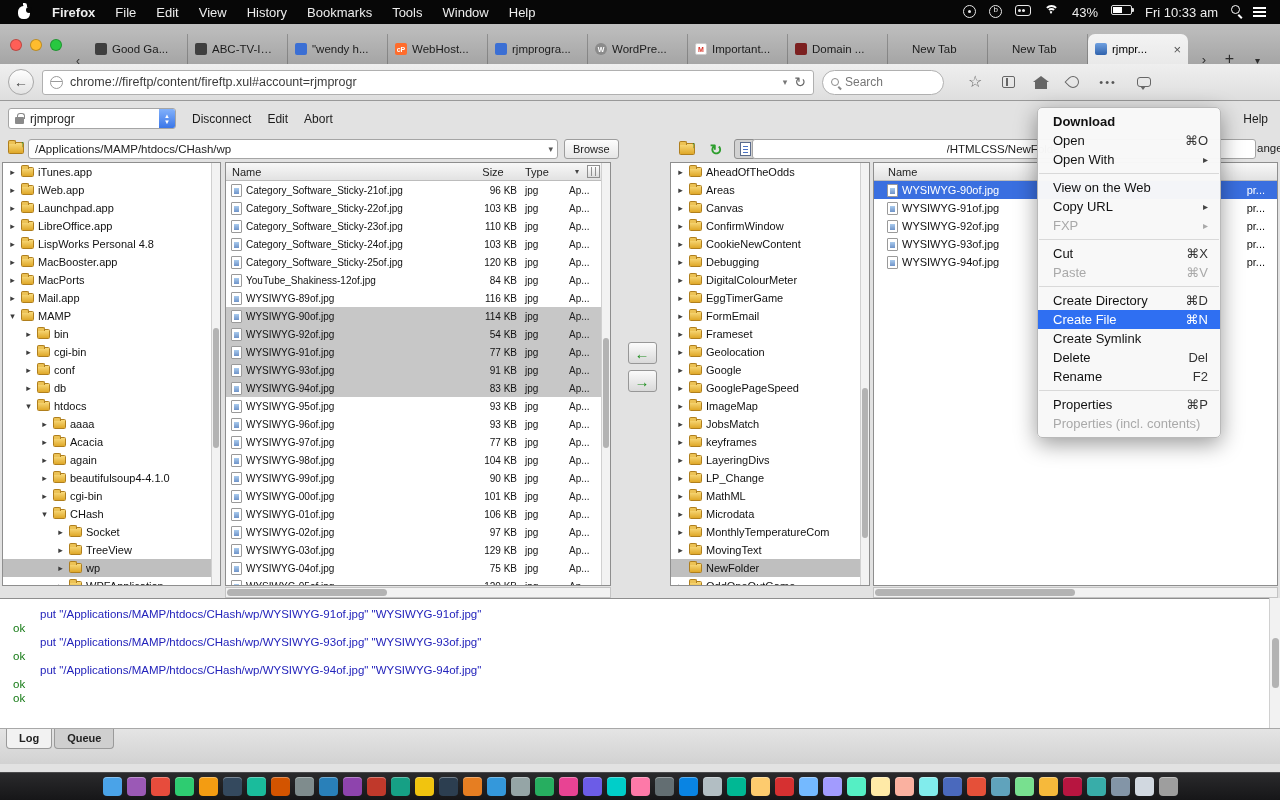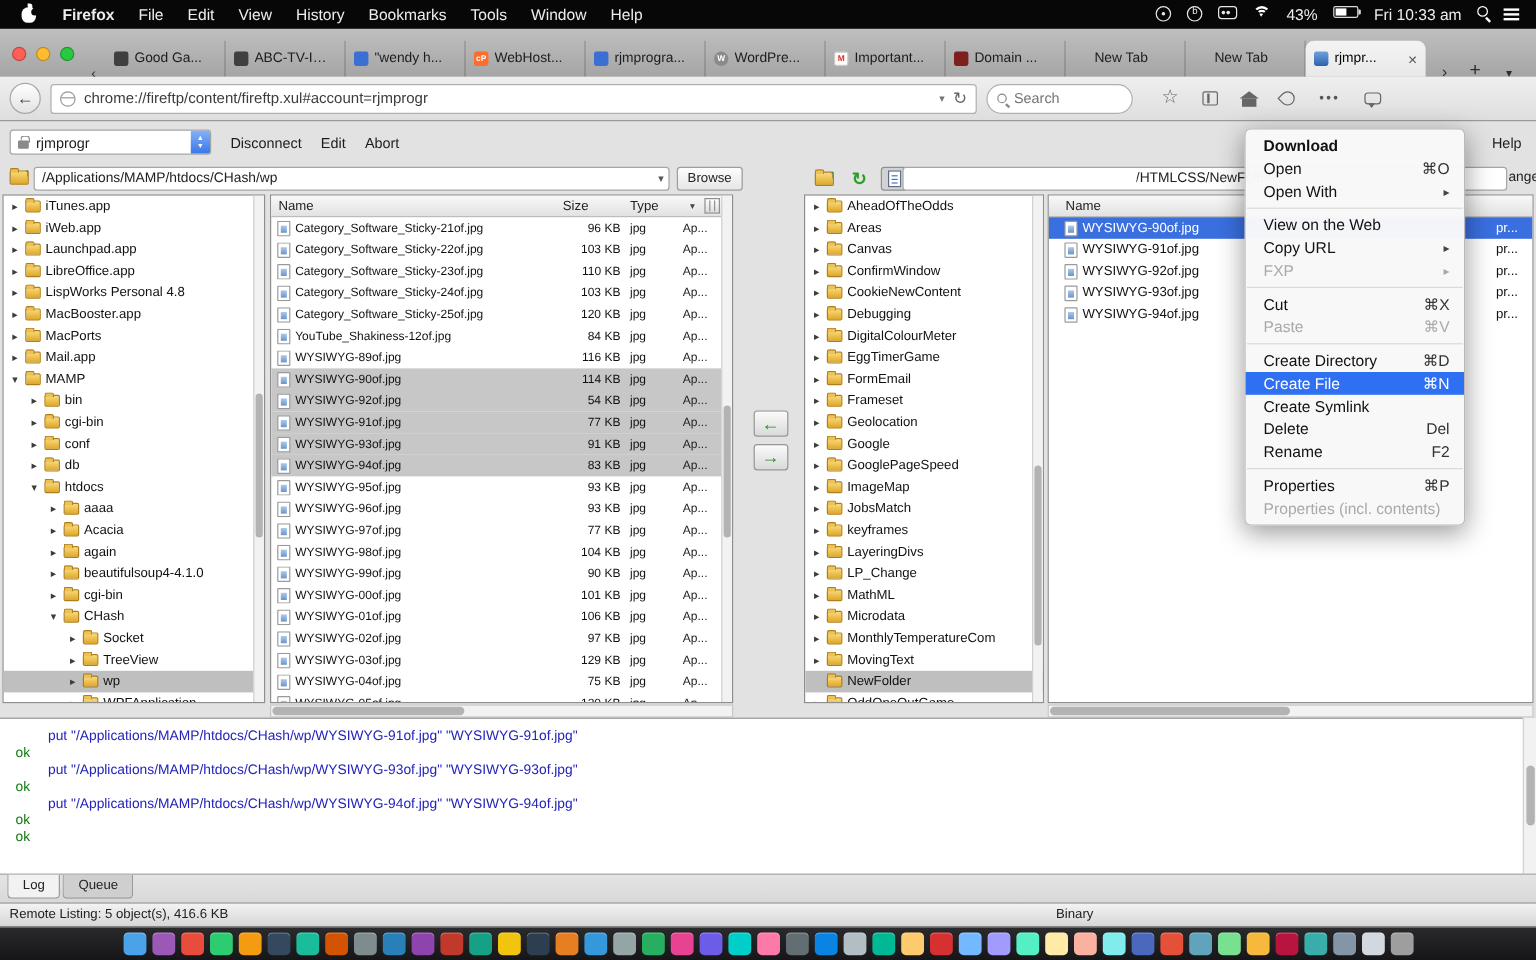--- a/index.html
+++ b/index.html
@@ -128,21 +128,21 @@
   .tree-row.selected { background:#bfbfbf; }
   .twisty { width:9px; color:#3c3c3c; font-size:9px; text-align:center; flex-shrink:0; }
   .vsb { position:absolute; top:0; bottom:0; right:0; width:9px; background:#f2f2f2; border-left:1px solid #d0d0d0; }
   .vsb .thumb { position:absolute; left:1px; right:1px; border-radius:4px; background:#b3b3b3; }
   .hsb { position:absolute; height:11px; background:#f2f2f2; border:1px solid #c4c4c4; top:425px; }
   .hsb .thumb { position:absolute; top:1px; bottom:1px; border-radius:4px; background:#b3b3b3; }
   #local-hsb { left:225px; width:386px; } #remote-hsb { left:873px; width:405px; }
 
   .list-header { display:flex; align-items:center; height:18px; background:linear-gradient(#f8f8f8,#e2e2e2);
                  border-bottom:1px solid #bcbcbc; font-size:11px; color:#222; }
-  .hc-name { padding-left:6px; width:243px; } .hc-size { width:52px; text-align:left; padding-right:4px; } .hc-type { width:40px; padding-left:4px; }
+  .hc-name { padding-left:6px; width:243px; } .hc-size { width:52px; text-align:center; padding-right:4px; } .hc-type { width:40px; padding-left:4px; }
   .hdr-sort { color:#444; font-size:8px; margin-left:14px; }
   .hdr-spacer { flex:1; }
   .col-picker { width:13px; height:13px; border:1px solid #8f8f8f; background:linear-gradient(#fff,#ddd); margin-right:10px; position:relative; }
   .col-picker::after { content:""; position:absolute; left:3px; top:1px; width:1px; bottom:1px; background:#8f8f8f; box-shadow:4px 0 0 #8f8f8f; }
   .file-row { display:flex; align-items:center; height:18px; font-size:10px; color:#111; white-space:nowrap; }
   .file-row.sel-gray { background:#c7c7c7; }
   .fc-name { width:243px; padding-left:5px; display:flex; align-items:center; gap:4px; overflow:hidden; }
   .fc-size { width:52px; text-align:right; padding-right:4px; }
   .fc-type { width:40px; padding-left:4px; }
   .fc-date { width:44px; padding-left:8px; color:#222; }
@@ -160,21 +160,21 @@
                   display:flex; align-items:center; justify-content:center; color:#1f8f1f; font-weight:bold; font-size:15px; }
 
   
   #log-area { position:absolute; top:598px; left:0; right:0; height:130px; background:#fff; border-top:1px solid #8e8e8e; overflow:hidden; font-size:11.5px; line-height:14px; padding-top:8px; }
   .log-line.cmd { color:#2323bb; padding-left:40px; }
   .log-line.ok { color:#157a15; padding-left:13px; }
   #log-vsb { position:absolute; right:0; top:598px; height:130px; width:11px; background:#f2f2f2; border-left:1px solid #d0d0d0; }
   #log-vsb .thumb { position:absolute; left:1.5px; right:1.5px; top:40px; height:50px; border-radius:4px; background:#b3b3b3; }
 
   #bottom-tabs { position:absolute; top:728px; left:0; right:0; height:36px; background:linear-gradient(#e4e4e4,#d2d2d2); border-top:1px solid #a8a8a8;
-                 display:flex; align-items:flex-start; padding-left:6px; gap:2px; }
+                 display:flex; align-items:flex-start; padding-left:6px; gap:2px;font-weight:bold; }
   .btab { padding:3px 12px 4px; font-size:11px; color:#222; border:1px solid #9a9a9a; border-top:none; border-radius:0 0 4px 4px; background:#cfcfcf; }
   .btab.active { background:#f2f2f2; }
 
   #statusbar { position:absolute; top:752px; left:0; right:0; height:20px; background:linear-gradient(#f3f3f3,#d6d6d6);
                border-top:1px solid #9e9e9e; font-size:11px; color:#222; }
   #status-left { position:absolute; left:8px; top:3px; }
   #status-mode { position:absolute; left:880px; top:3px; }
 
   
   #context-menu { position:absolute; left:1037px; top:107px; width:184px; background:rgba(248,248,248,0.98);
@@ -905,24 +905,20 @@
     </div>
   <div id="log-vsb">
       <div class="thumb"></div>
     </div>
 
   <div id="bottom-tabs">
     <span class="btab active">Log</span>
     <span class="btab">Queue</span>
   </div>
 
-  <div id="statusbar">
-    <span id="status-left">Remote Listing: 5 object(s), 416.6 KB</span>
-    <span id="status-mode">Binary</span>
-  </div>
 
   <div id="context-menu">
       <div class="menu-item bold">
         <span class="mi-label">Download</span>
       </div>
       <div class="menu-item">
         <span class="mi-label">Open</span>
         <span class="mi-shortcut">⌘O</span>
       </div>
       <div class="menu-item">

